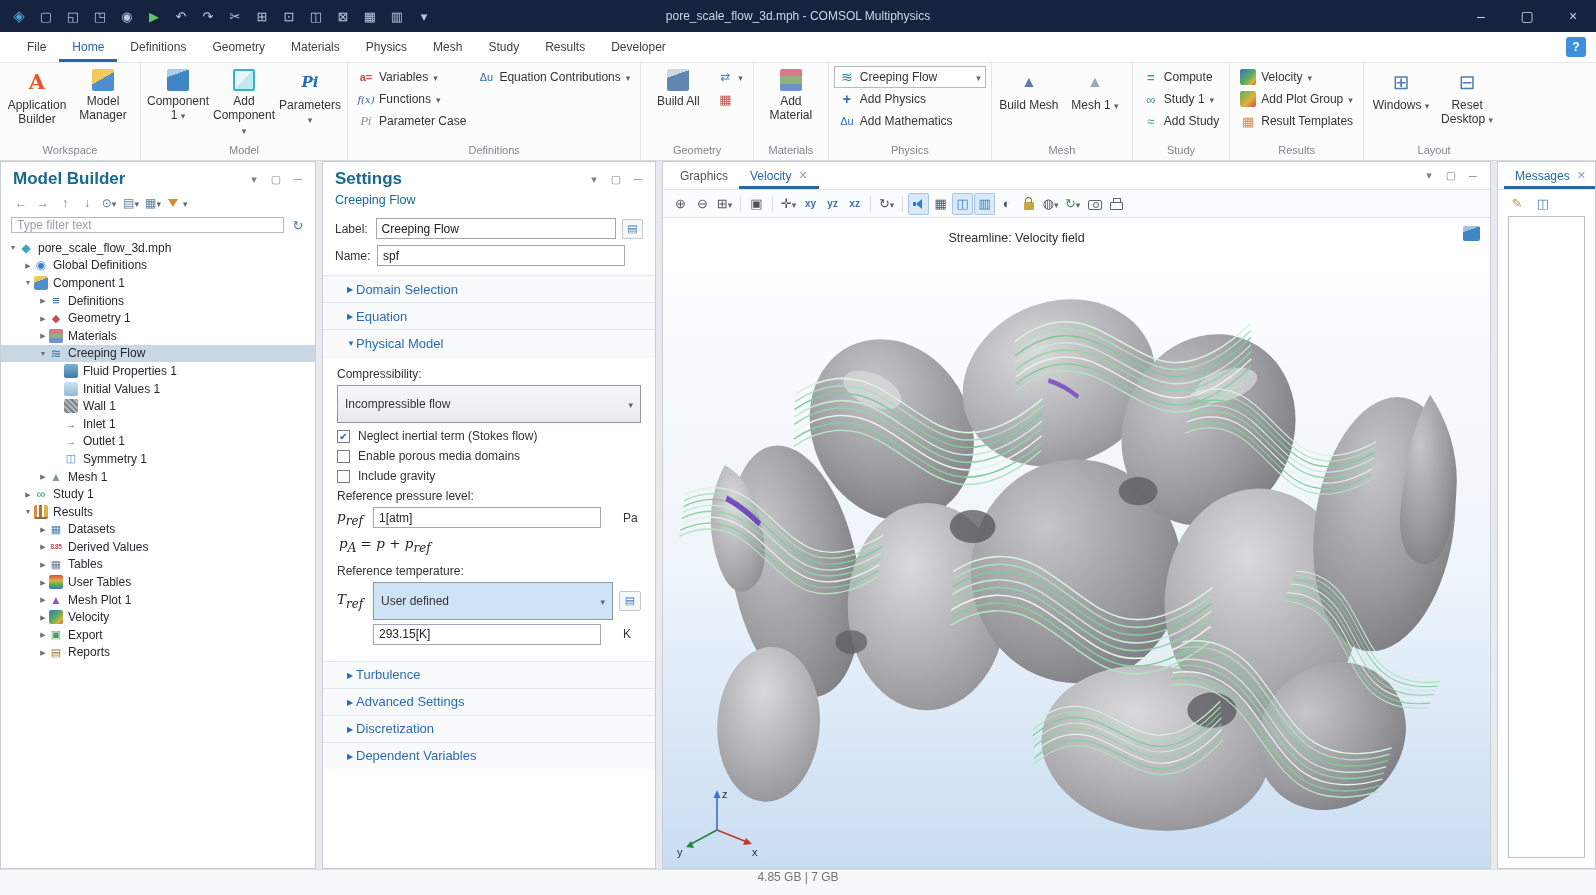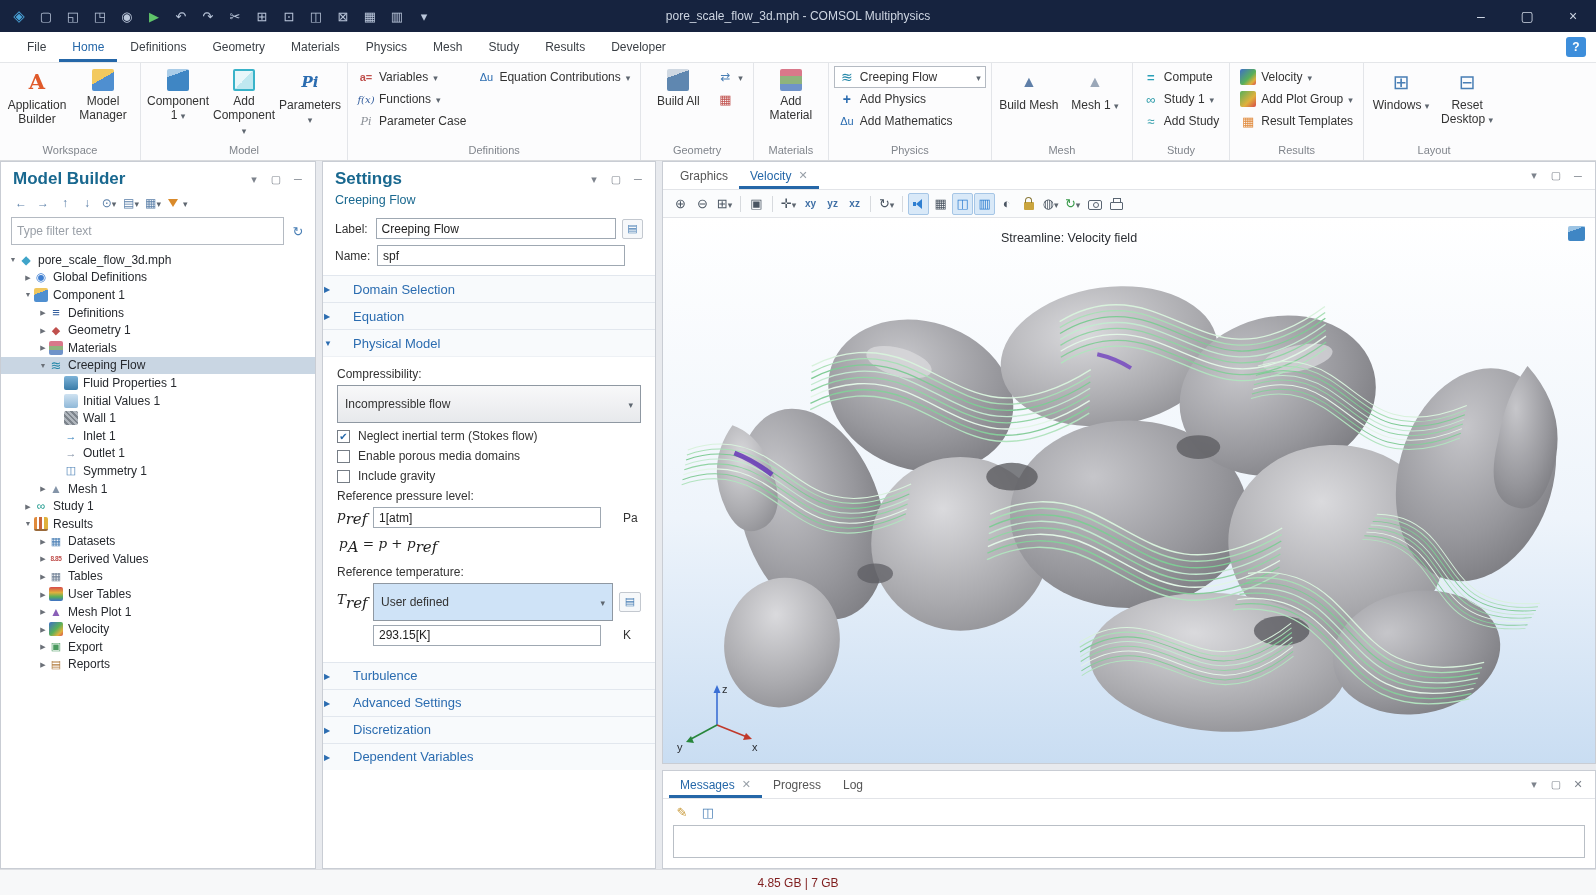--- a/index.html
+++ b/index.html
@@ -63,33 +63,33 @@
 .i-addplot{width:16px;height:16px;border-radius:2px;background:linear-gradient(135deg,#58b05a,#e0b13c 60%,#d84a4a)}
 .i-rtempl::before{content:"▦";color:#e08a3c;font-size:13px}
 .i-windows::before{content:"⊞";color:#4a7fb5;font-size:20px}
 .i-resetd::before{content:"⊟";color:#4a7fb5;font-size:20px}
 
 
 .main{flex:1;display:flex;gap:6px;background:#e8eaee;overflow:hidden}
 .panel{background:#fff;border:1px solid #c9cdd4;display:flex;flex-direction:column;overflow:hidden}
 .mb{flex:0 0 316px}
 .st{flex:0 0 334px}
-.rightcol{flex:1;display:flex;flex-direction:column;gap:6px;min-width:0}
+.rightcol{flex:1;display:flex;flex-direction:row;gap:6px;min-width:0}
 
 .phead{display:flex;align-items:center;padding:7px 8px 2px 12px}
 .ptitle{font-size:17px;color:#19688f;font-weight:600}
 .phicons{margin-left:auto;display:flex;gap:4px}
 .phi{width:18px;height:18px;display:flex;align-items:center;justify-content:center;color:#7d838c;font-size:11px}
 
 
 .mbtoolbar{display:flex;align-items:center;gap:2px;padding:2px 8px 4px 10px;color:#5a6068}
 .mti{min-width:20px;height:20px;display:flex;align-items:center;justify-content:center;font-size:12px;color:#5a7fa8}
 .fun{width:0;height:0;border-left:5px solid transparent;border-right:5px solid transparent;border-top:8px solid #d98a2b;margin:0 3px}
 .filterrow{display:flex;align-items:center;gap:5px;padding:0 8px 4px 10px}
-.filter{flex:1;height:28px;border:1px solid #b4bac2;padding:0 5px;font:12px "Liberation Sans",sans-serif;color:#333}
+.filter{flex:1;height:16px;border:1px solid #b4bac2;padding:0 5px;font:12px "Liberation Sans",sans-serif;color:#333}
 .filter::placeholder{color:#9aa0a8}
 .sync{color:#4a7fb5;font-size:13px;width:18px;text-align:center}
 .tree{flex:1;overflow:auto;padding:2px 0 6px}
 .trow{display:flex;align-items:center;height:17.6px;padding-left:calc(var(--d)*15px + 6px);white-space:nowrap;cursor:default}
 .trow.sel{background:#c9d6e3}
 .twisty{width:12px;flex:0 0 12px;font-size:8px;color:#6b7078;text-align:center}
 .twisty.exp::before{content:"▼";font-size:7px}
 .twisty.col::before{content:"▶";font-size:7px}
 .ti{width:14px;height:14px;flex:0 0 14px;margin-right:5px;display:inline-flex;align-items:center;justify-content:center;font-size:11px;border-radius:2px}
 .tlabel{font-size:12px;color:#26292e}
@@ -119,35 +119,35 @@
 .ti-reports::before{content:"▤";color:#b07a3c}
 
 
 .subtitle{padding:2px 12px 8px;color:#19688f;font-size:12.5px}
 .srow{display:flex;align-items:center;padding:3px 12px}
 .scap{width:42px;color:#333}
 .txt{height:21px;border:1px solid #9fa8b2;padding:0 5px;font:12px "Liberation Sans",sans-serif;color:#222;background:#fff}
 .w250{width:248px}
 .lsticon{margin-left:6px;width:22px;height:20px;border:1px solid #c3c8cf;border-radius:2px;display:flex;align-items:center;justify-content:center;color:#4a7fb5;font-size:11px;background:#f6f8fa}
 .sbody{flex:1;overflow:auto;margin-top:6px}
-.sect{height:27px;display:flex;align-items:center;gap:20px;padding:0 1px;border-top:1px solid #e2e7ee;color:#2b6cb0;font-size:13px;background:#f8fafc}
+.sect{height:27px;display:flex;align-items:center;gap:0;padding:0 24px;border-top:1px solid #e2e7ee;color:#2b6cb0;font-size:13px;background:#f8fafc}
 .sect .tw{font-size:9px;color:#2b6cb0;width:9px}
 .sect .tw.exp::before{content:"▼";font-size:8px}
 .sect .tw.col::before{content:"▶";font-size:8px}
 .sectcontent{padding:4px 14px 12px;border-top:1px solid #eef1f5}
 .flabel{margin:6px 0 4px;color:#333}
 .combo{height:38px;border:1px solid #8f98a2;background:linear-gradient(#f8f8f9,#e7e9ec);display:flex;align-items:center;padding:0 7px;gap:6px}
 .combo .cval{flex:1;white-space:nowrap;overflow:hidden}
 .combo.hl{background:#cfe3f7}
 .cbrow{display:flex;align-items:center;margin:6px 0}
 .cb{width:13px;height:13px;border:1px solid #767d85;background:#fff;margin-right:8px;display:inline-flex;align-items:center;justify-content:center}
 .cb.checked::before{content:"✔";color:#2567a8;font-size:10px}
 .formrow{display:flex;align-items:center;margin:4px 0}
 .sym{font-family:"DejaVu Serif",serif;font-style:italic;font-size:13.5px;width:36px;flex:0 0 36px;color:#222}
-.sym sub,.mathline sub{font-size:15px}
+.sym sub,.mathline sub{font-size:12px}
 .unit{margin-left:22px;width:18px;color:#333}
 .mathline{font-family:"DejaVu Serif",serif;font-style:italic;font-size:13.5px;margin:7px 0 9px 2px;color:#222}
 .indent36{margin-left:36px}
 
 
 .gpanel{flex:1;min-height:0}
 .gtabs{flex:0 0 27px;display:flex;align-items:center;border-bottom:1px solid #e2e4e8;padding-left:6px}
 .gtab{padding:0 11px;height:27px;display:flex;align-items:center;gap:7px;color:#555}
 .gtab.active{color:#2567a8;box-shadow:inset 0 -3px 0 #2567a8}
 .closex{color:#98a0a8;font-size:11px}
@@ -179,21 +179,21 @@
 
 
 .msgs{flex:0 0 99px}
 .msgbox{flex:1;border:1px solid #b9bfc6;margin:2px 10px 10px;background:#fff}
 .mtool{display:flex;align-items:center;gap:8px;padding:4px 10px 2px}
 .mi{width:18px;height:18px;display:flex;align-items:center;justify-content:center;font-size:13px}
 .mi.brush{color:#c99a3a}
 .mi.copyt{color:#4a7fb5}
 
 
-.statusbar{flex:0 0 26px;background:#f7f8f9;border-top:1px solid #dcdee2;display:flex;align-items:center;justify-content:center;color:#7f1d1d}
+.statusbar{flex:0 0 26px;background:#f7f8f9;border-top:1px solid #dcdee2;display:flex;align-items:flex-start;justify-content:center;color:#737373}
 </style>
 </head>
 <body>
 
 <div class="app">
 
   <div class="titlebar">
     <div class="qat">
       <span class="tbi logo">◈</span>
       <span class="tbi">▢</span>

